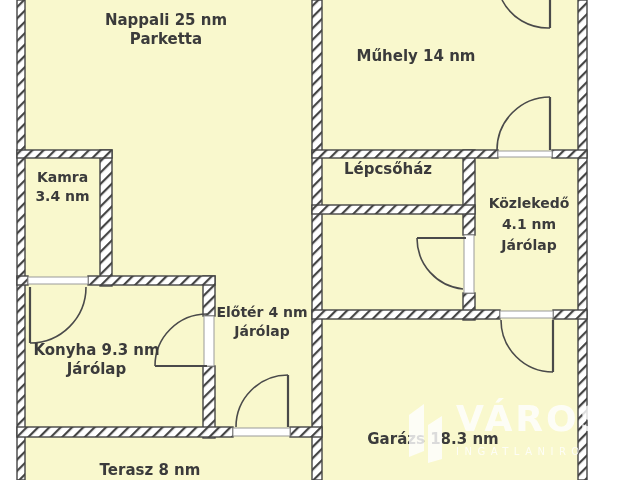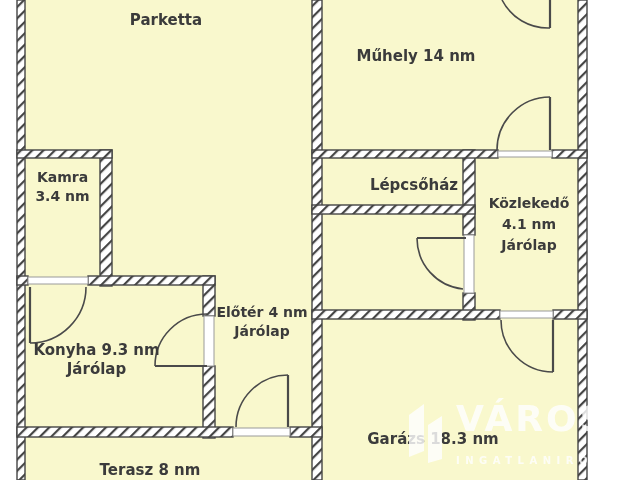--- a/index.html
+++ b/index.html
@@ -20,21 +20,21 @@
     position:absolute;left:405px;top:399px;z-index:3;display:flex;
     align-items:flex-start;opacity:0.82;color:var(--watermark_color,#fff);
     pointer-events:none;
   }
   .wm-icon{display:block;margin-right:9px;}
   .wm-text{white-space:nowrap;}
   .wm-title{
     font-size:36px;font-weight:bold;letter-spacing:3px;line-height:40px;
   }
   .wm-sub{
-    font-size:10px;font-weight:bold;letter-spacing:5.5px;margin-top:16px;
+    font-size:10px;font-weight:normal;letter-spacing:5.5px;margin-top:7px;
   }
   .wall{fill:url(#hatchPattern);stroke:var(--wall_stroke,#454545);stroke-width:1.4;}
   .opening{fill:var(--wall_fill,#fff);stroke:#9a9a9a;stroke-width:1;}
   .door-arc{fill:none;stroke:var(--door_stroke,#4a4a4a);stroke-width:1.6;}
   .door-leaf{stroke:var(--door_stroke,#4a4a4a);stroke-width:2.2;}
 </style>
 </head>
 <body>
 
 <div id="canvas">
@@ -101,33 +101,34 @@
       <line class="door-leaf" x1="553" y1="320" x2="553" y2="372"></line>
       <path class="door-arc" d="M 501 320 A 52 52 0 0 0 553 372"></path>
     </g>
     <g>
       <line class="door-leaf" x1="288" y1="375" x2="288" y2="427"></line>
       <path class="door-arc" d="M 236 427 A 52 52 0 0 1 288 375"></path>
     </g>
   </svg>
 
   <div class="room-label" style="left:66px;top:11px;width:200px;">
+    <div>Nappali 25 nm</div>
     <div>Parketta</div>
   </div>
 
   <div class="room-label" style="left:316px;top:47px;width:200px;">
     <div>Műhely 14 nm</div>
   </div>
 
   <div class="room-label small" style="left:20px;top:168px;width:85px;">
     <div>Kamra</div>
     <div>3.4 nm</div>
   </div>
 
-  <div class="room-label" style="left:318px;top:176px;width:140px;text-align:right;">
+  <div class="room-label" style="left:318px;top:160px;width:140px;">
     <div>Lépcsőház</div>
   </div>
 
   <div class="room-label small kozlekedo-label" style="left:474px;top:193px;width:110px;">
     <div>Közlekedő</div>
     <div>4.1 nm</div>
     <div>Járólap</div>
   </div>
 
 

